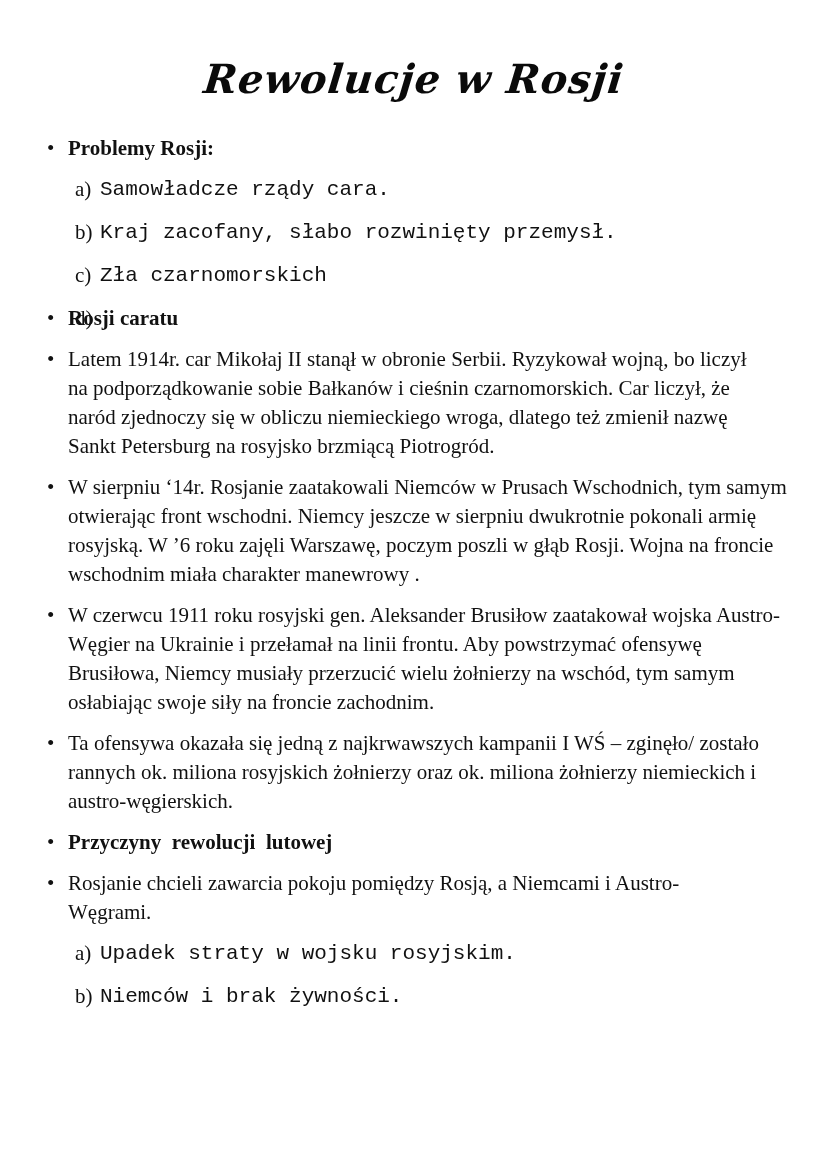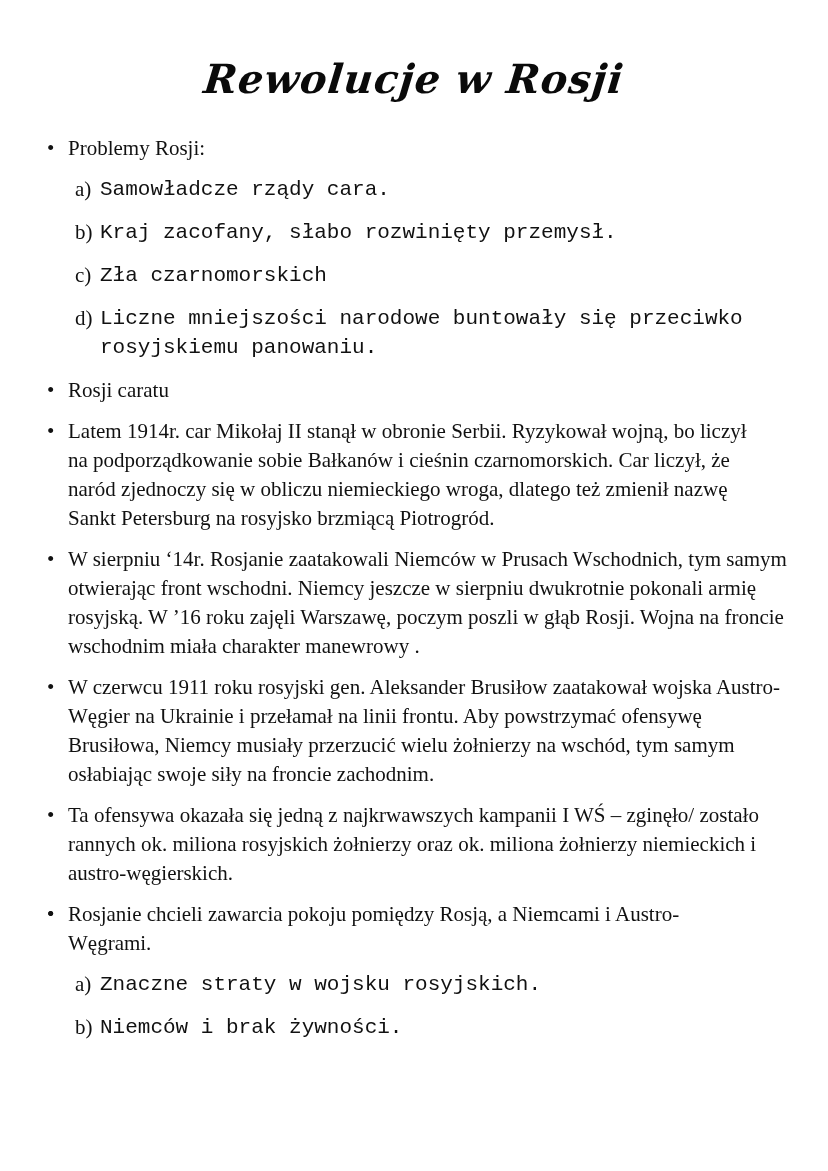--- a/index.html
+++ b/index.html
@@ -48,21 +48,21 @@
       padding-left: 21px;
       margin-bottom: 12px;
     }
     .bullet .dot {
       position: absolute;
       left: 0;
       top: 0;
       font-size: 21px;
     }
     .bullet.bold .text {
-      font-weight: normal;
+      font-weight: bold;
     }
     .sub {
       position: relative;
       padding-left: 53px;
       margin-bottom: 14px;
     }
     .sub .marker {
       position: absolute;
       left: 28px;
       top: 0;
@@ -92,57 +92,57 @@
     <div class="sub">
       <span class="marker">b)</span>
       <span class="text">Kraj zacofany, słabo rozwinięty przemysł.</span>
     </div>
     <div class="sub">
       <span class="marker">c)</span>
       <span class="text">Zła czarnomorskich</span>
     </div>
     <div class="sub" style="padding-right: 40px;">
       <span class="marker">d)</span>
-      <span class="text">Liczne mniejszości narodowe buntowały się przeciwko rosyjskiemu panowaniu.</span>
     </div>
 
     <div class="bullet bold">
       <span class="dot">•</span>
       <span class="text">Rosji caratu</span>
     </div>
 
     <div class="bullet" style="padding-right: 30px;">
       <span class="dot">•</span>
       <span class="text">Latem 1914r. car Mikołaj II stanął w obronie Serbii. Ryzykował wojną, bo liczył na podporządkowanie sobie Bałkanów i cieśnin czarnomorskich. Car liczył, że naród zjednoczy się w obliczu niemieckiego wroga, dlatego też zmienił nazwę Sankt Petersburg na rosyjsko brzmiącą Piotrogród.</span>
     </div>
     <div class="bullet">
       <span class="dot">•</span>
-      <span class="text">W sierpniu ‘14r. Rosjanie zaatakowali Niemców w Prusach Wschodnich, tym samym otwierając  front wschodni. Niemcy jeszcze w sierpniu dwukrotnie pokonali armię rosyjską. W ’16 roku zajęli Warszawę, poczym poszli w głąb Rosji. Wojna na froncie wschodnim miała charakter manewrowy .</span>
+      <span class="text">W sierpniu ‘14r. Rosjanie zaatakowali Niemców w Prusach Wschodnich, tym samym otwierając  front wschodni. Niemcy jeszcze w sierpniu dwukrotnie pokonali armię rosyjską. W ’6 roku zajęli Warszawę, poczym poszli w głąb Rosji. Wojna na froncie wschodnim miała charakter manewrowy .</span>
     </div>
     <div class="bullet">
       <span class="dot">•</span>
       <span class="text">W  czerwcu  1911 roku rosyjski gen. Aleksander Brusiłow  zaatakował wojska Austro-Węgier na Ukrainie i przełamał na linii frontu. Aby powstrzymać ofensywę Brusiłowa, Niemcy musiały przerzucić wielu żołnierzy na wschód, tym samym osłabiając swoje siły na froncie zachodnim.</span>
     </div>
     <div class="bullet" style="padding-right: 20px;">
       <span class="dot">•</span>
       <span class="text">Ta ofensywa okazała się jedną z najkrwawszych kampanii I WŚ – zginęło/ zostało rannych ok. miliona rosyjskich żołnierzy oraz ok. miliona żołnierzy niemieckich i austro-węgierskich.</span>
     </div>
 
     <div class="bullet bold">
       <span class="dot">•</span>
+      <span class="text" style="white-space: pre;">Przyczyny  rewolucji  lutowej</span>
     </div>
 
     <div class="bullet" style="padding-right: 50px;">
       <span class="dot">•</span>
       <span class="text">Rosjanie chcieli zawarcia pokoju pomiędzy Rosją, a Niemcami i Austro-Węgrami.</span>
     </div>
 
     <div class="sub">
       <span class="marker">a)</span>
-      <span class="text">Znaczne straty w wojsku rosyjskich.</span>
+      <span class="text">Upadek straty w wojsku rosyjskim.</span>
     </div>
     <div class="sub">
       <span class="marker">b)</span>
       <span class="text">Niemców i brak żywności.</span>
     </div>
 
   </div>
 </div>
 
 </body></html>

